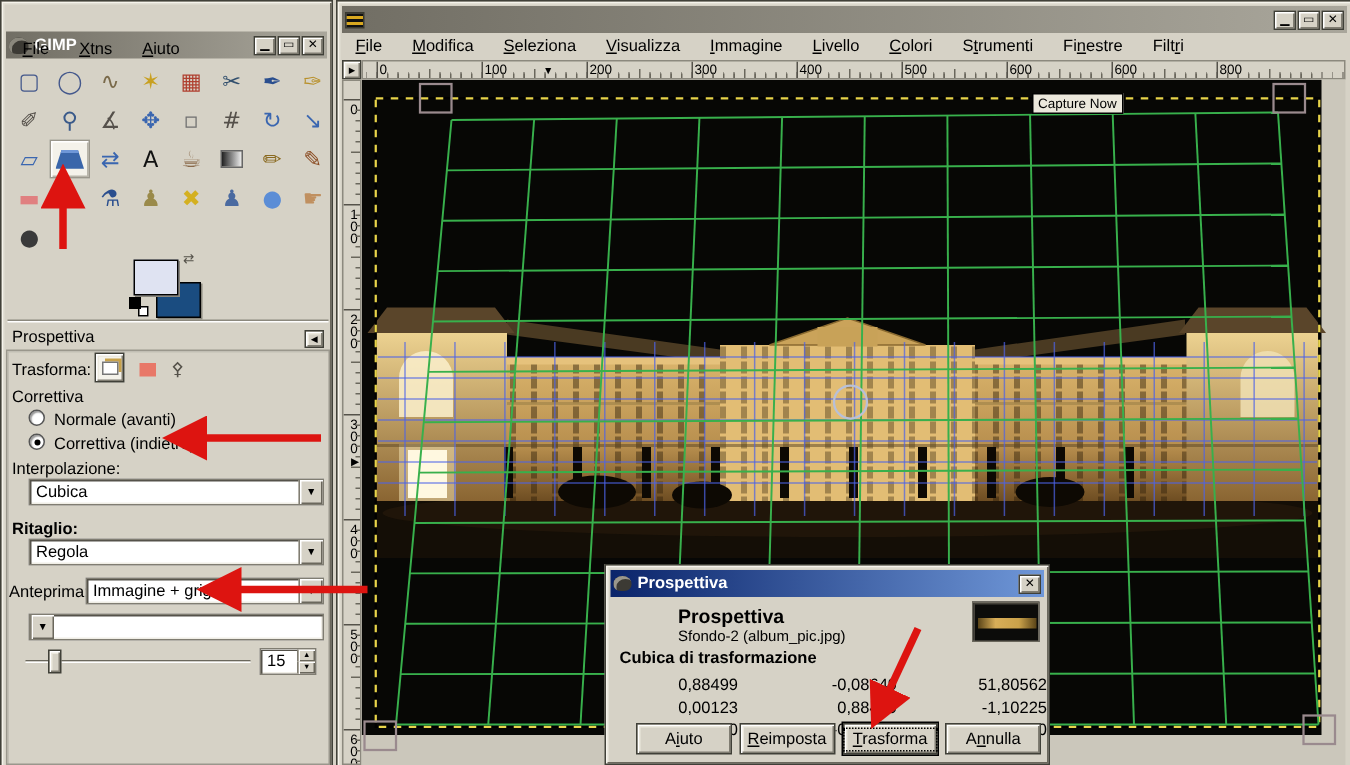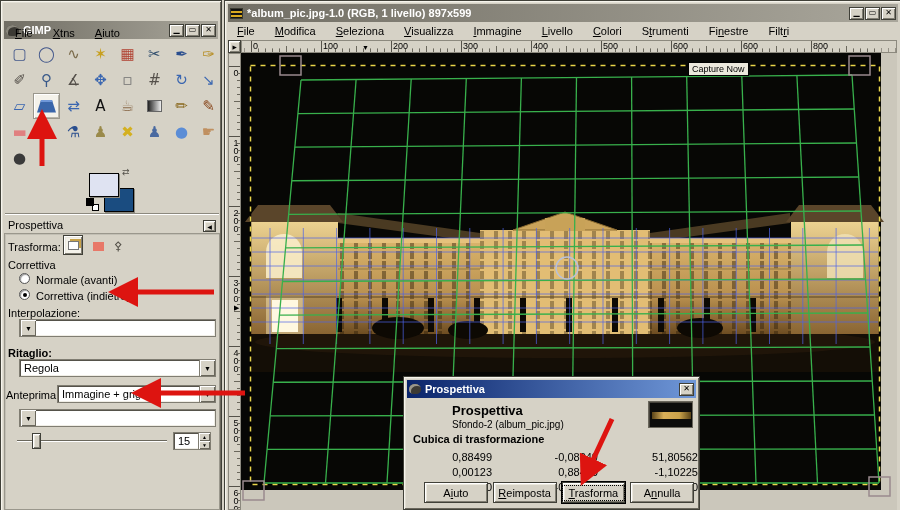--- a/index.html
+++ b/index.html
@@ -54,21 +54,20 @@
   .btn.default .focus { outline:1px dotted #000; padding:1px 6px; }
   .tooltip { background:#ece8dc; border:1px solid #000; font-size:9px; padding:1px 3px; white-space:nowrap; }
   .matrix { display:grid; grid-template-columns:88px 106px 100px; row-gap:3px; text-align:right; }
 </style>
 </head>
 <body>
 
 <div class="abs win" style="left:224px;top:0;width:678px;height:512px;">
   <div class="titlebar inactive abs" style="left:3px;top:3px;right:3px;">
     <span class="abs" style="position:static;width:13px;height:11px;border:1px solid #3a3a30;background:repeating-linear-gradient(180deg,#111 0 2px,#d8a820 2px 4px);"></span>
-    <span class="ttext">*album_pic.jpg-1.0 (RGB, 1 livello) 897x599</span>
     <span class="tb-sp"></span>
     <span class="wbtn">▁</span>
     <span class="wbtn">▭</span>
     <span class="wbtn">✕</span>
   </div>
   <div class="menubar abs" id="image-menubar" style="left:4px;top:21px;right:3px;padding:1px 2px;">
       <span><u>F</u>ile</span>
       <span><u>M</u>odifica</span>
       <span><u>S</u>eleziona</span>
       <span><u>V</u>isualizza</span>
@@ -535,20 +534,21 @@
   <div class="abs" style="left:113px;top:238px;font-size:12px;color:#55524a;">⚴</div>
 
   <div class="lbl" style="left:7px;top:258px;">Correttiva</div>
   <div class="radio" style="left:18px;top:272px;"></div>
   <div class="lbl" style="left:35px;top:273px;">Normale (avanti)</div>
   <div class="radio on" style="left:18px;top:288px;"></div>
   <div class="lbl" style="left:35px;top:289px;">Correttiva (indietro)</div>
 
   <div class="lbl" style="left:7px;top:306px;">Interpolazione:</div>
   <div class="field abs" style="left:18px;top:318px;width:197px;height:18px;">
+    <span class="val">Cubica</span>
     <span class="ddbtn">▼</span>
   </div>
 
   <div class="lbl" style="left:7px;top:346px;font-weight:bold;">Ritaglio:</div>
   <div class="field abs" style="left:18px;top:358px;width:197px;height:18px;">
     <span class="val">Regola</span>
     <span class="ddbtn">▼</span>
   </div>
 
   <div class="lbl" style="left:5px;top:388px;">Anteprima:</div>

